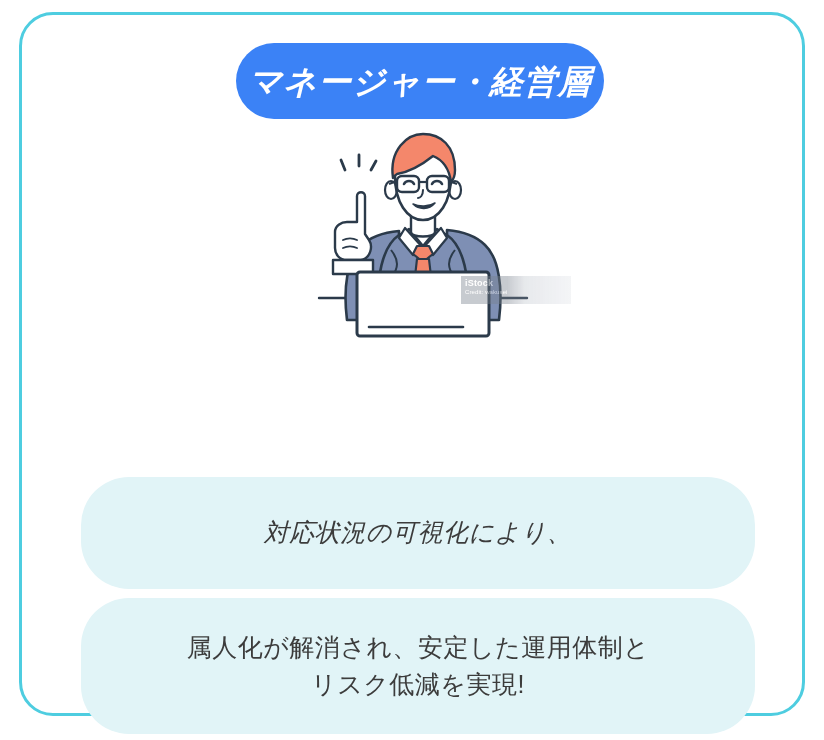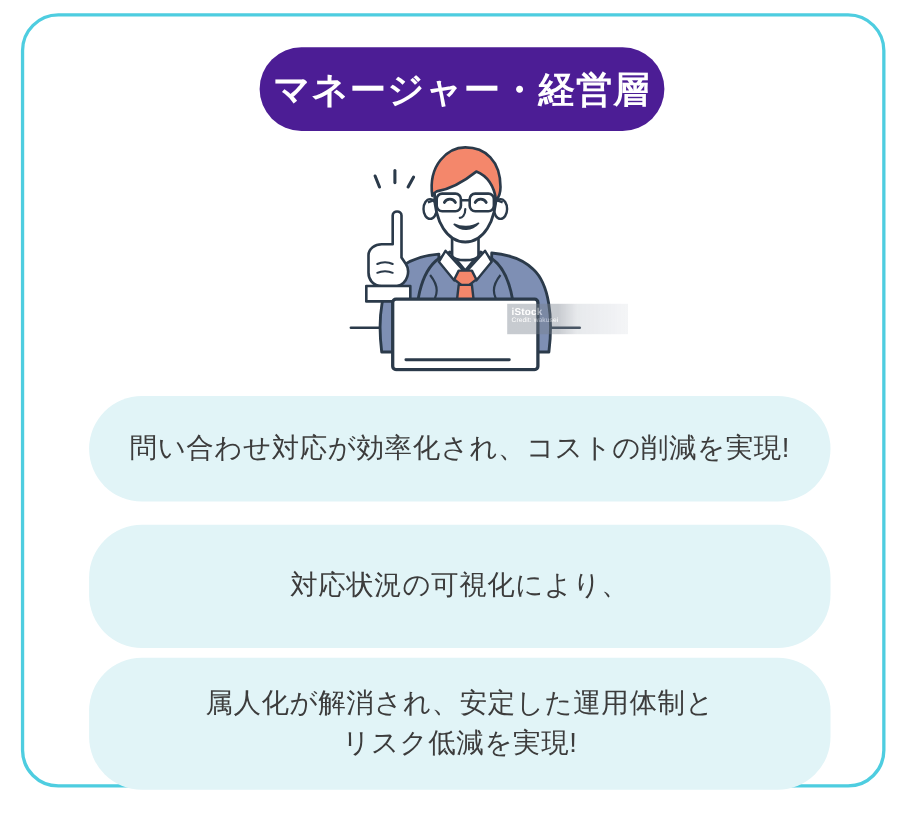--- a/index.html
+++ b/index.html
@@ -25,25 +25,26 @@
     border-radius: 34px;
     background: #ffffff;
   }
 
   .title-pill {
     position: absolute;
     left: 214px;
     top: 28px;
     width: 368px;
     height: 76px;
-    background: #4c1d95;
+    background: #3b82f6;
     border-radius: 38px;
     display: flex;
     align-items: center;
     justify-content: center;
+    font-style: italic;
   }
   .title-pill-label {
     color: #ffffff;
     font-size: 33px;
     font-weight: bold;
     letter-spacing: 1px;
     line-height: 1;
     white-space: nowrap;
   }
 
@@ -65,22 +66,22 @@
     width: 674px;
     background: #E1F4F7;
     border-radius: 48px;
     display: flex;
     align-items: center;
     justify-content: center;
     text-align: center;
     box-sizing: border-box;
   }
   .pill-1 { top: 345px; height: 96px; }
-  .pill-2 { top: 462px; height: 112px; }
-  .pill-3 { top: 583px; height: 120px; }
+  .pill-2 { top: 462px; height: 112px; font-style: italic; }
+  .pill-3 { top: 583px; height: 136px; }
 
   .pill-text {
     color: #3C3C3C;
     font-size: 25px;
     line-height: 1.5;
     letter-spacing: 0.5px;
   }
   .pill-text .ln { display: block; }
 
   
@@ -192,25 +193,20 @@
 
     </svg>
 
     <div class="watermark">
       <div class="wm-band"></div>
       <div class="wm-logo">iStock</div>
       <div class="wm-credit">Credit: wakusei</div>
     </div>
   </div>
 
-  <div class="pill pill-1">
-    <div class="pill-text">
-      <span class="ln">問い合わせ対応が効率化され、コストの削減を実現!</span>
-    </div>
-  </div>
 
   <div class="pill pill-2">
     <div class="pill-text">
       <span class="ln">対応状況の可視化により、</span>
     </div>
   </div>
 
   <div class="pill pill-3">
     <div class="pill-text">
       <span class="ln">属人化が解消され、安定した運用体制と</span>

